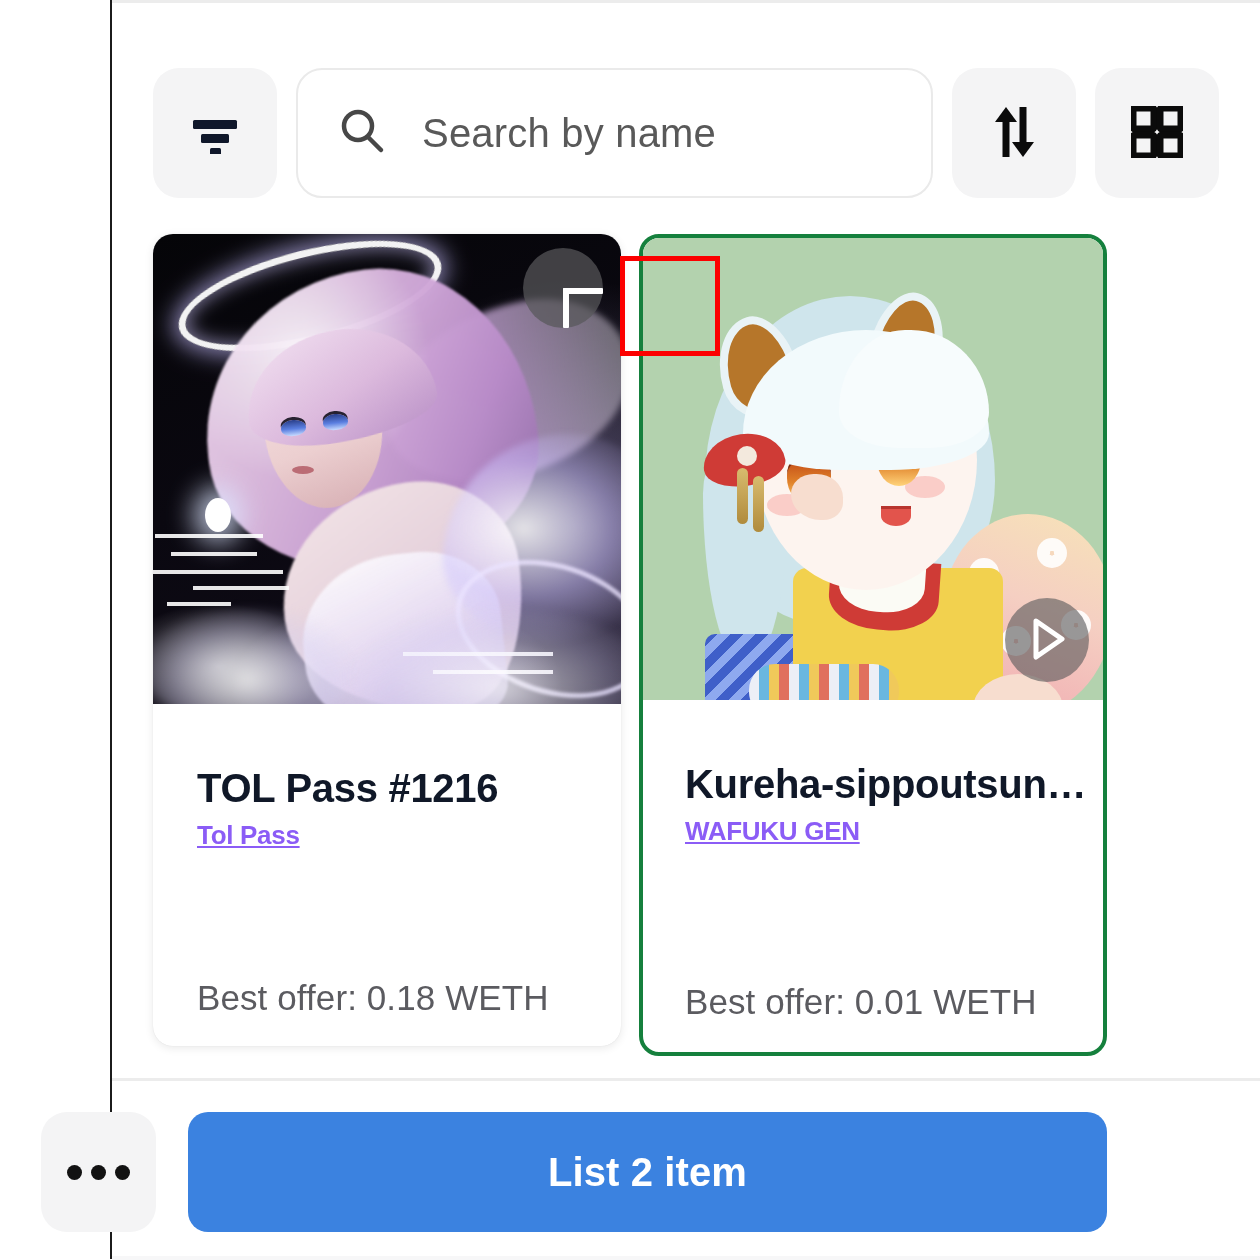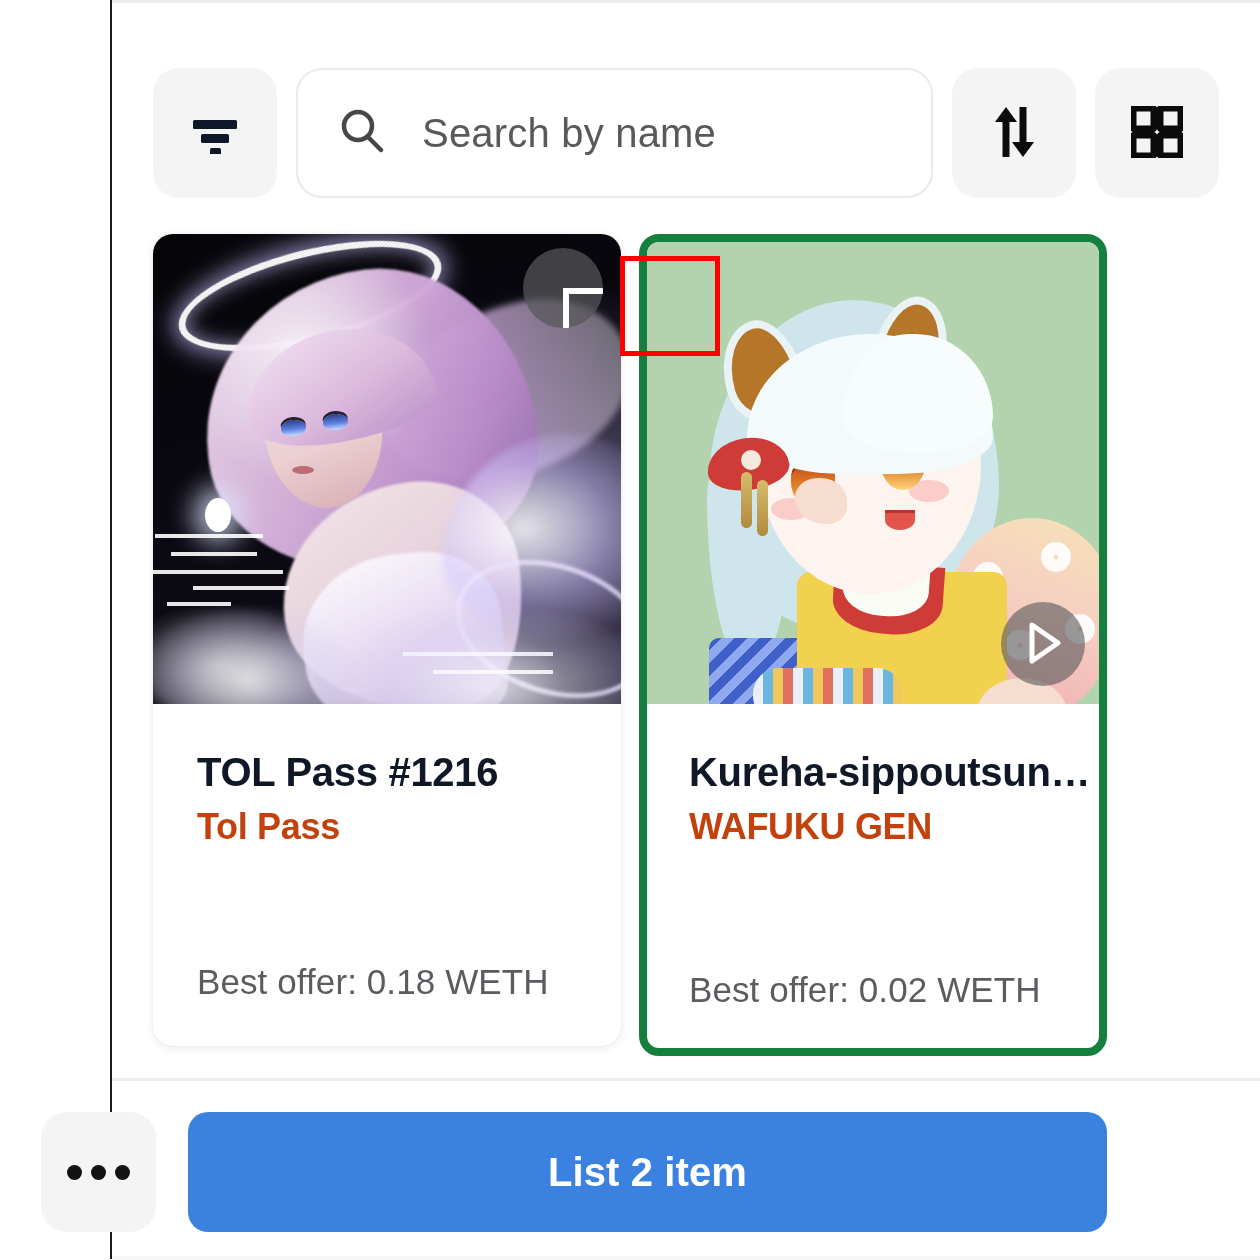--- a/index.html
+++ b/index.html
@@ -110,21 +110,21 @@
     background: #ffffff;
     overflow: hidden;
   }
 
   .card.plain {
     box-shadow: 0 2px 10px rgba(0,0,0,0.09), 0 0 1px rgba(0,0,0,0.12);
     height: 812px;
   }
 
   .card.selected {
-    border: 8px solid #15803d;
+    border: 4px solid #15803d;
     height: 822px;
     box-shadow: none;
   }
 
   .card-media {
     position: relative;
     width: 100%;
     height: 470px;
     overflow: hidden;
   }
@@ -513,39 +513,41 @@
     border: 5px solid #fc0000;
     z-index: 40;
     pointer-events: none;
   }
 
   
   .card-body {
     position: relative;
     padding: 40px 0 0 44px;
     height: 342px;
+    margin-top: 16px;
   }
   .card.selected .card-body { padding-left: 42px; height: 350px; }
 
   .card-title {
     font-size: 40px;
     font-weight: 700;
     color: #101828;
     letter-spacing: -0.3px;
     line-height: 1.42;
     white-space: nowrap;
     overflow: hidden;
   }
   .card-sub {
-    font-size: 36px;
+    font-size: 26px;
     font-weight: 700;
-    color: #c2410c;
+    color: #8b5cf6;
     letter-spacing: -0.3px;
     line-height: 1.42;
     white-space: nowrap;
+    text-decoration: underline;
   }
   .card-offer {
     position: absolute;
     left: 44px;
     bottom: 44px;
     font-size: 35px;
     color: #5b5b60;
     letter-spacing: 0.1px;
     white-space: nowrap;
   }
@@ -747,21 +749,21 @@
             <span>
               <svg width="46" height="48" viewBox="0 0 46 48" aria-hidden="true">
                 <path d="M12 6 L38 24 L12 42 Z" fill="none" stroke="#ffffff" stroke-width="5" stroke-linejoin="round"></path>
               </svg>
             </span>
           </button>
         </div>
         <div class="card-body">
           <div class="card-title">Kureha-sippoutsun…</div>
           <div class="card-sub">WAFUKU GEN</div>
-          <div class="card-offer">Best offer: 0.02 WETH</div>
+          <div class="card-offer">Best offer: 0.01 WETH</div>
         </div>
       </div>
 
     </div>
 
     <div class="annotation-box"></div>
 
   </div>
 
   <div class="divider"></div>

